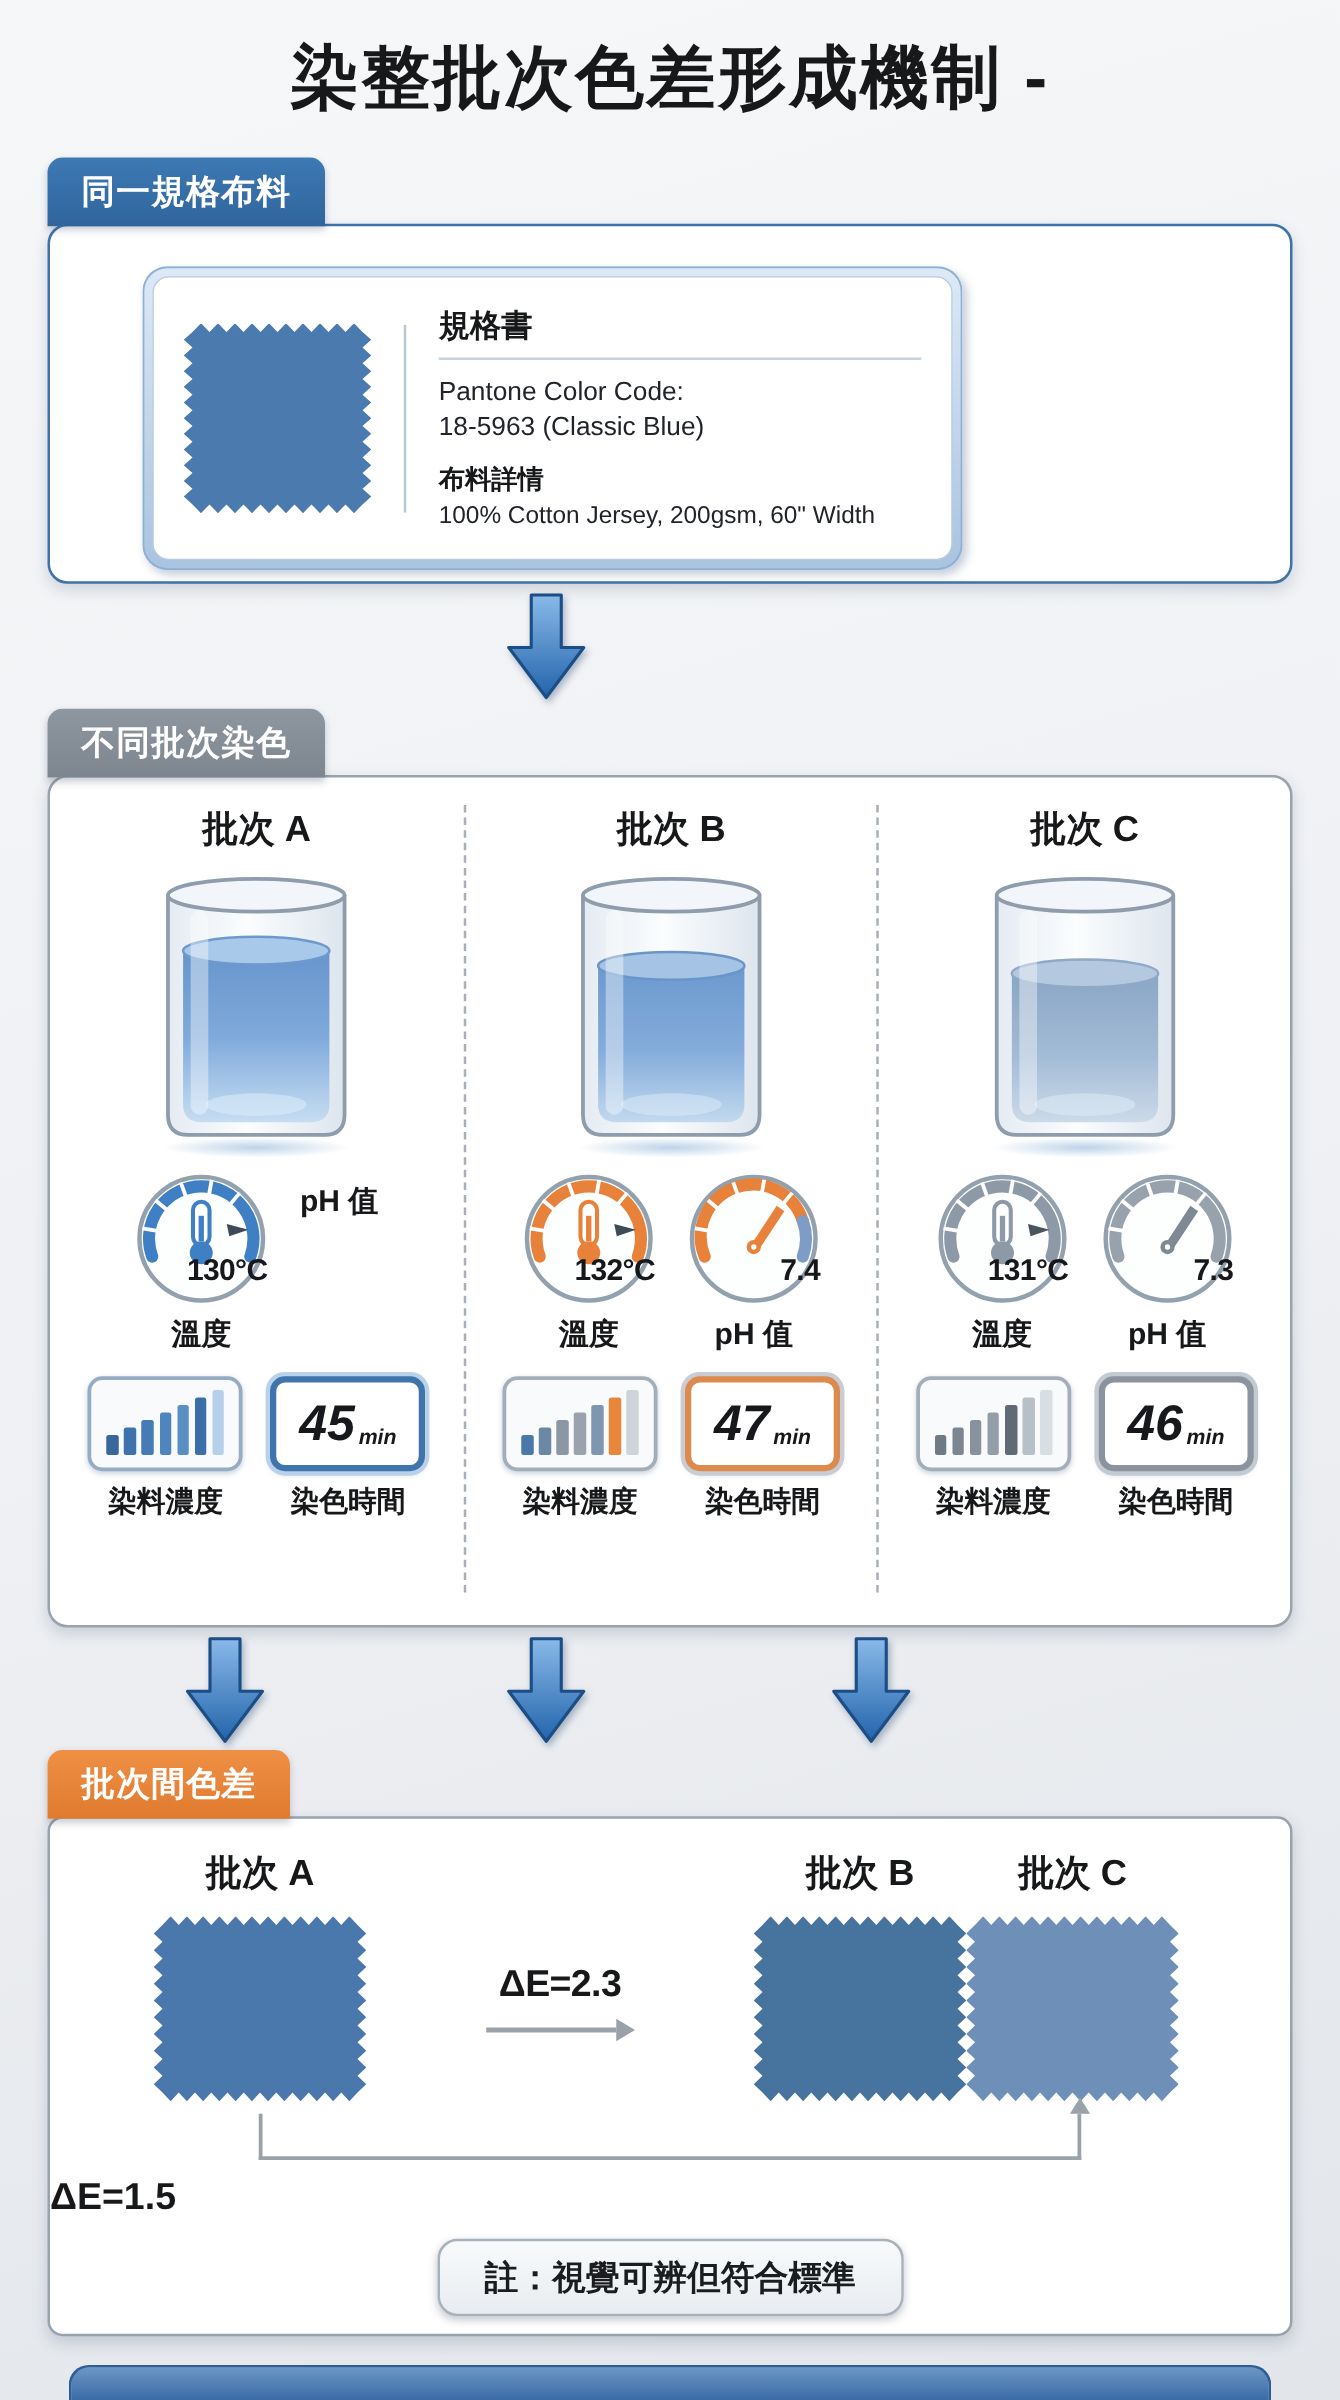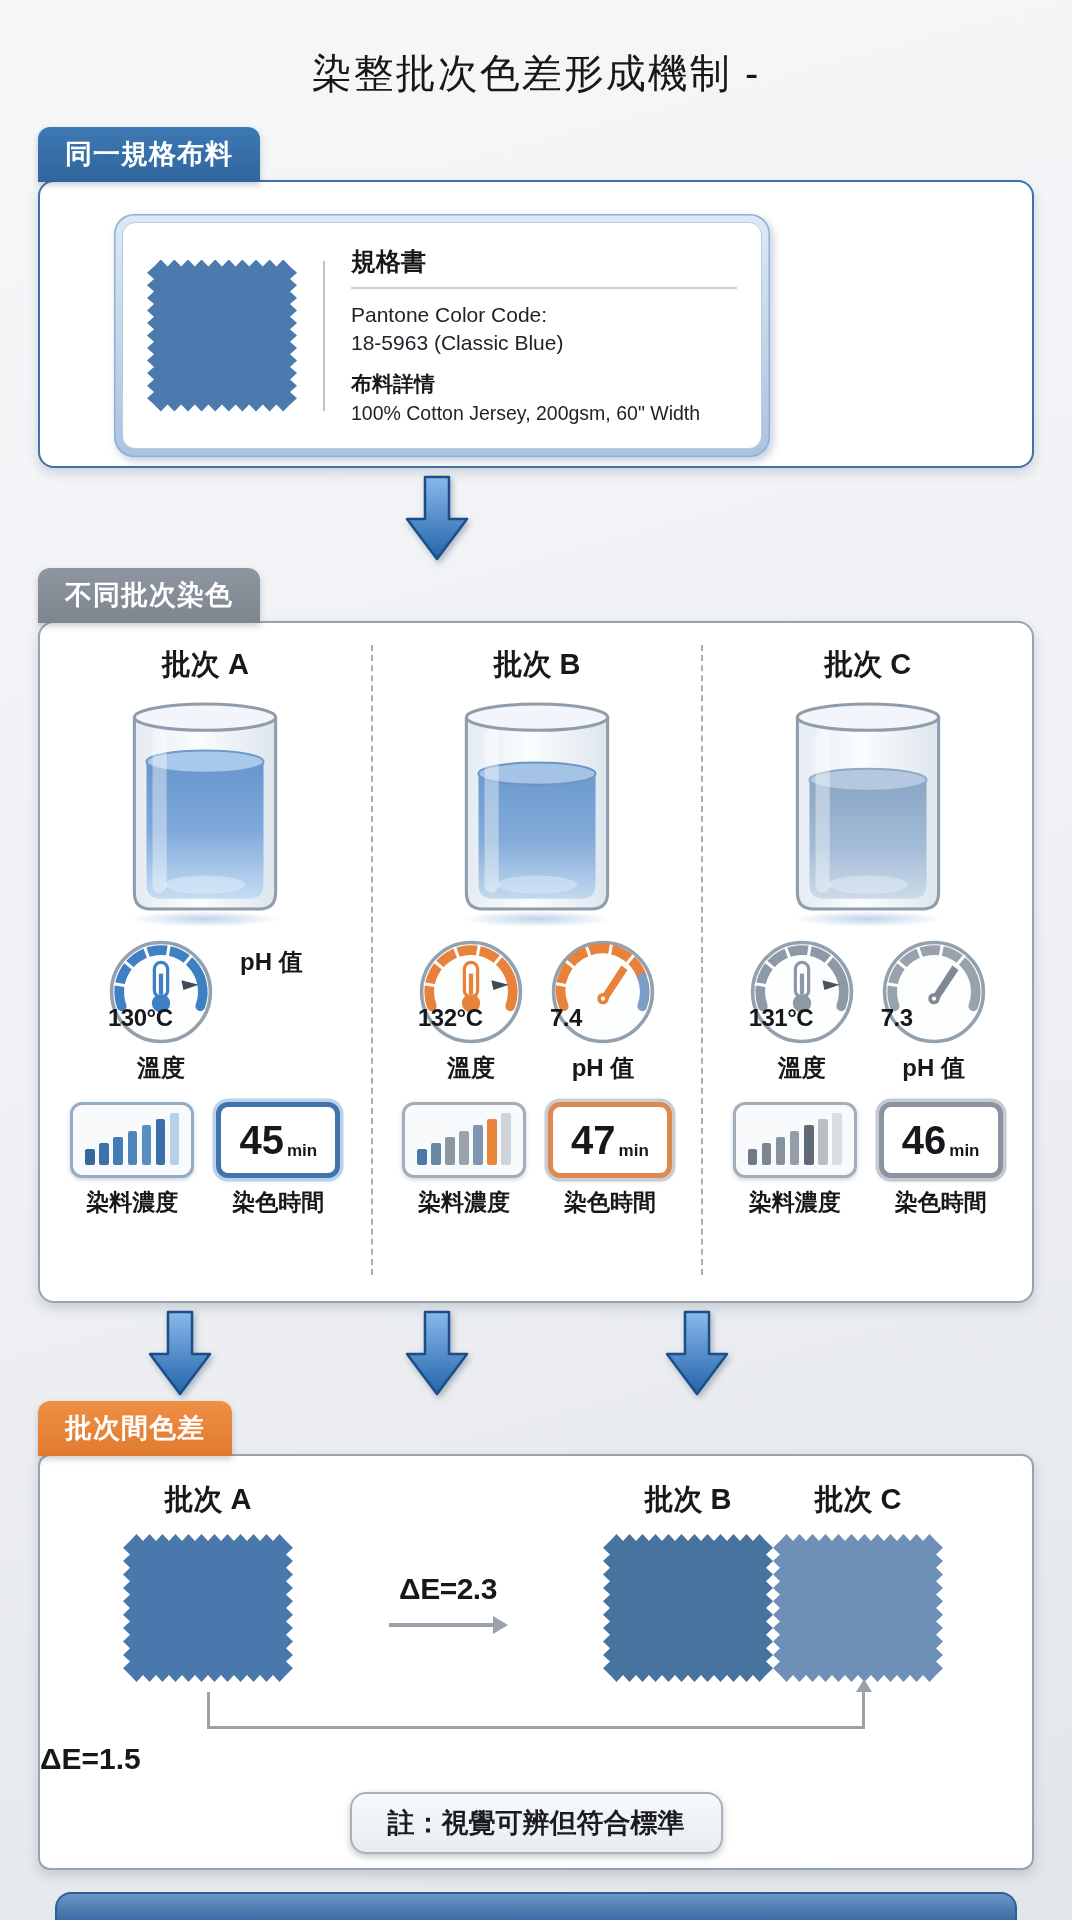--- a/index.html
+++ b/index.html
@@ -1,20 +1,20 @@
 <!DOCTYPE html>
 <html><head>
 <meta charset="utf-8">
 <style>
   html,body{margin:0;padding:0;}
   body{font-family:"Liberation Sans","DejaVu Sans",sans-serif;background:#e8eaee;}
   .page{position:relative;width:1072px;height:1920px;overflow:hidden;
         background:linear-gradient(165deg,#f6f7f9 0%,#eef0f3 55%,#e2e5ea 100%);}
   
-  .title{margin:0;padding-top:46px;text-align:center;font-size:40px;font-weight:400;
+  .title{margin:0;padding-top:26px;text-align:center;font-size:55px;font-weight:700;
          color:#17181a;letter-spacing:2px;}
   
   .tab{display:inline-block;position:relative;z-index:2;margin-left:38px;margin-bottom:-2px;
        padding:9px 27px 10px;border-radius:12px 12px 0 0;color:#fff;font-size:27px;font-weight:700;
        letter-spacing:1px;box-shadow:0 3px 6px rgba(40,60,90,.25);}
   .tab-blue{background:linear-gradient(180deg,#3d79b4,#30659c);}
   .tab-gray{background:linear-gradient(180deg,#8e96a0,#7d858f);}
   .tab-orange{background:linear-gradient(180deg,#ef9045,#e07a2e);}
   
   .card{position:relative;margin:0 38px;background:#fff;border-radius:16px;
@@ -44,33 +44,33 @@
   .batch-col{display:flex;flex-direction:column;align-items:center;}
   .batch-col+.batch-col{border-left:2.5px dashed #a7b0ba;}
   .batch-name{font-size:29px;font-weight:700;color:#17181a;margin-bottom:12px;}
   .beaker{width:178px;height:222px;}
   .beaker-shadow{width:150px;height:16px;margin-top:-8px;border-radius:50%;
                  background:radial-gradient(closest-side,#bdd3e8,rgba(189,211,232,0));}
   .gauge-row{display:flex;gap:26px;margin-top:12px;}
   .gauge-wrap{display:flex;flex-direction:column;align-items:center;}
   .gauge{position:relative;width:106px;height:106px;}
   .gauge svg{width:100%;height:100%;display:block;}
-  .gauge-value{position:absolute;left:0;right:0;bottom:13px;text-align:left;
+  .gauge-value{position:absolute;left:0;right:0;bottom:13px;text-align:right;
                font-size:24px;font-weight:700;color:#16181b;letter-spacing:-.5px;}
   .gauge-label{font-size:24px;font-weight:700;color:#17181a;margin-top:7px;}
   .icons-row{display:flex;gap:22px;margin-top:18px;align-items:flex-end;}
   .icon-wrap{display:flex;flex-direction:column;align-items:center;}
   .bars-box{width:124px;height:76px;box-sizing:border-box;border-radius:12px;background:#f8fafc;
             display:flex;align-items:flex-end;gap:4.5px;padding:10px 12px;}
   .bars-a{border:3px solid #96acc4;box-shadow:0 2px 4px rgba(60,90,130,.25);}
   .bars-b{border:3px solid #a4aeb8;box-shadow:0 2px 4px rgba(60,90,130,.25);}
   .bars-c{border:3px solid #a4aeb8;box-shadow:0 2px 4px rgba(60,90,130,.25);}
   .bars-box i{display:block;width:10.5px;border-radius:2px;}
   .time-box{width:124px;height:76px;box-sizing:border-box;border-radius:12px;background:#fff;
-            display:flex;align-items:center;justify-content:center;}
+            display:flex;align-items:center;justify-content:center;font-style:italic;}
   .time-a{border:5px solid #3f74ad;box-shadow:0 0 0 3.5px #b9d2ea,0 2px 5px rgba(60,90,130,.3);}
   .time-b{border:5px solid #dd8a4e;box-shadow:0 0 0 3.5px #c9cdd3,0 2px 5px rgba(60,90,130,.3);}
   .time-c{border:5px solid #8b949e;box-shadow:0 0 0 3.5px #c4cad1,0 2px 5px rgba(60,90,130,.3);}
   .time-num{font-size:40px;font-weight:700;color:#16181b;line-height:1;}
   .time-min{font-size:17px;font-weight:700;color:#16181b;margin-left:3px;align-self:flex-end;
             margin-bottom:12px;}
   .icon-label{font-size:23px;font-weight:700;color:#17181a;margin-top:9px;}
   
   .card-delta{min-height:412px;border-radius:12px;}
   .delta-row{display:flex;padding:24px 89px 0 83px;}

